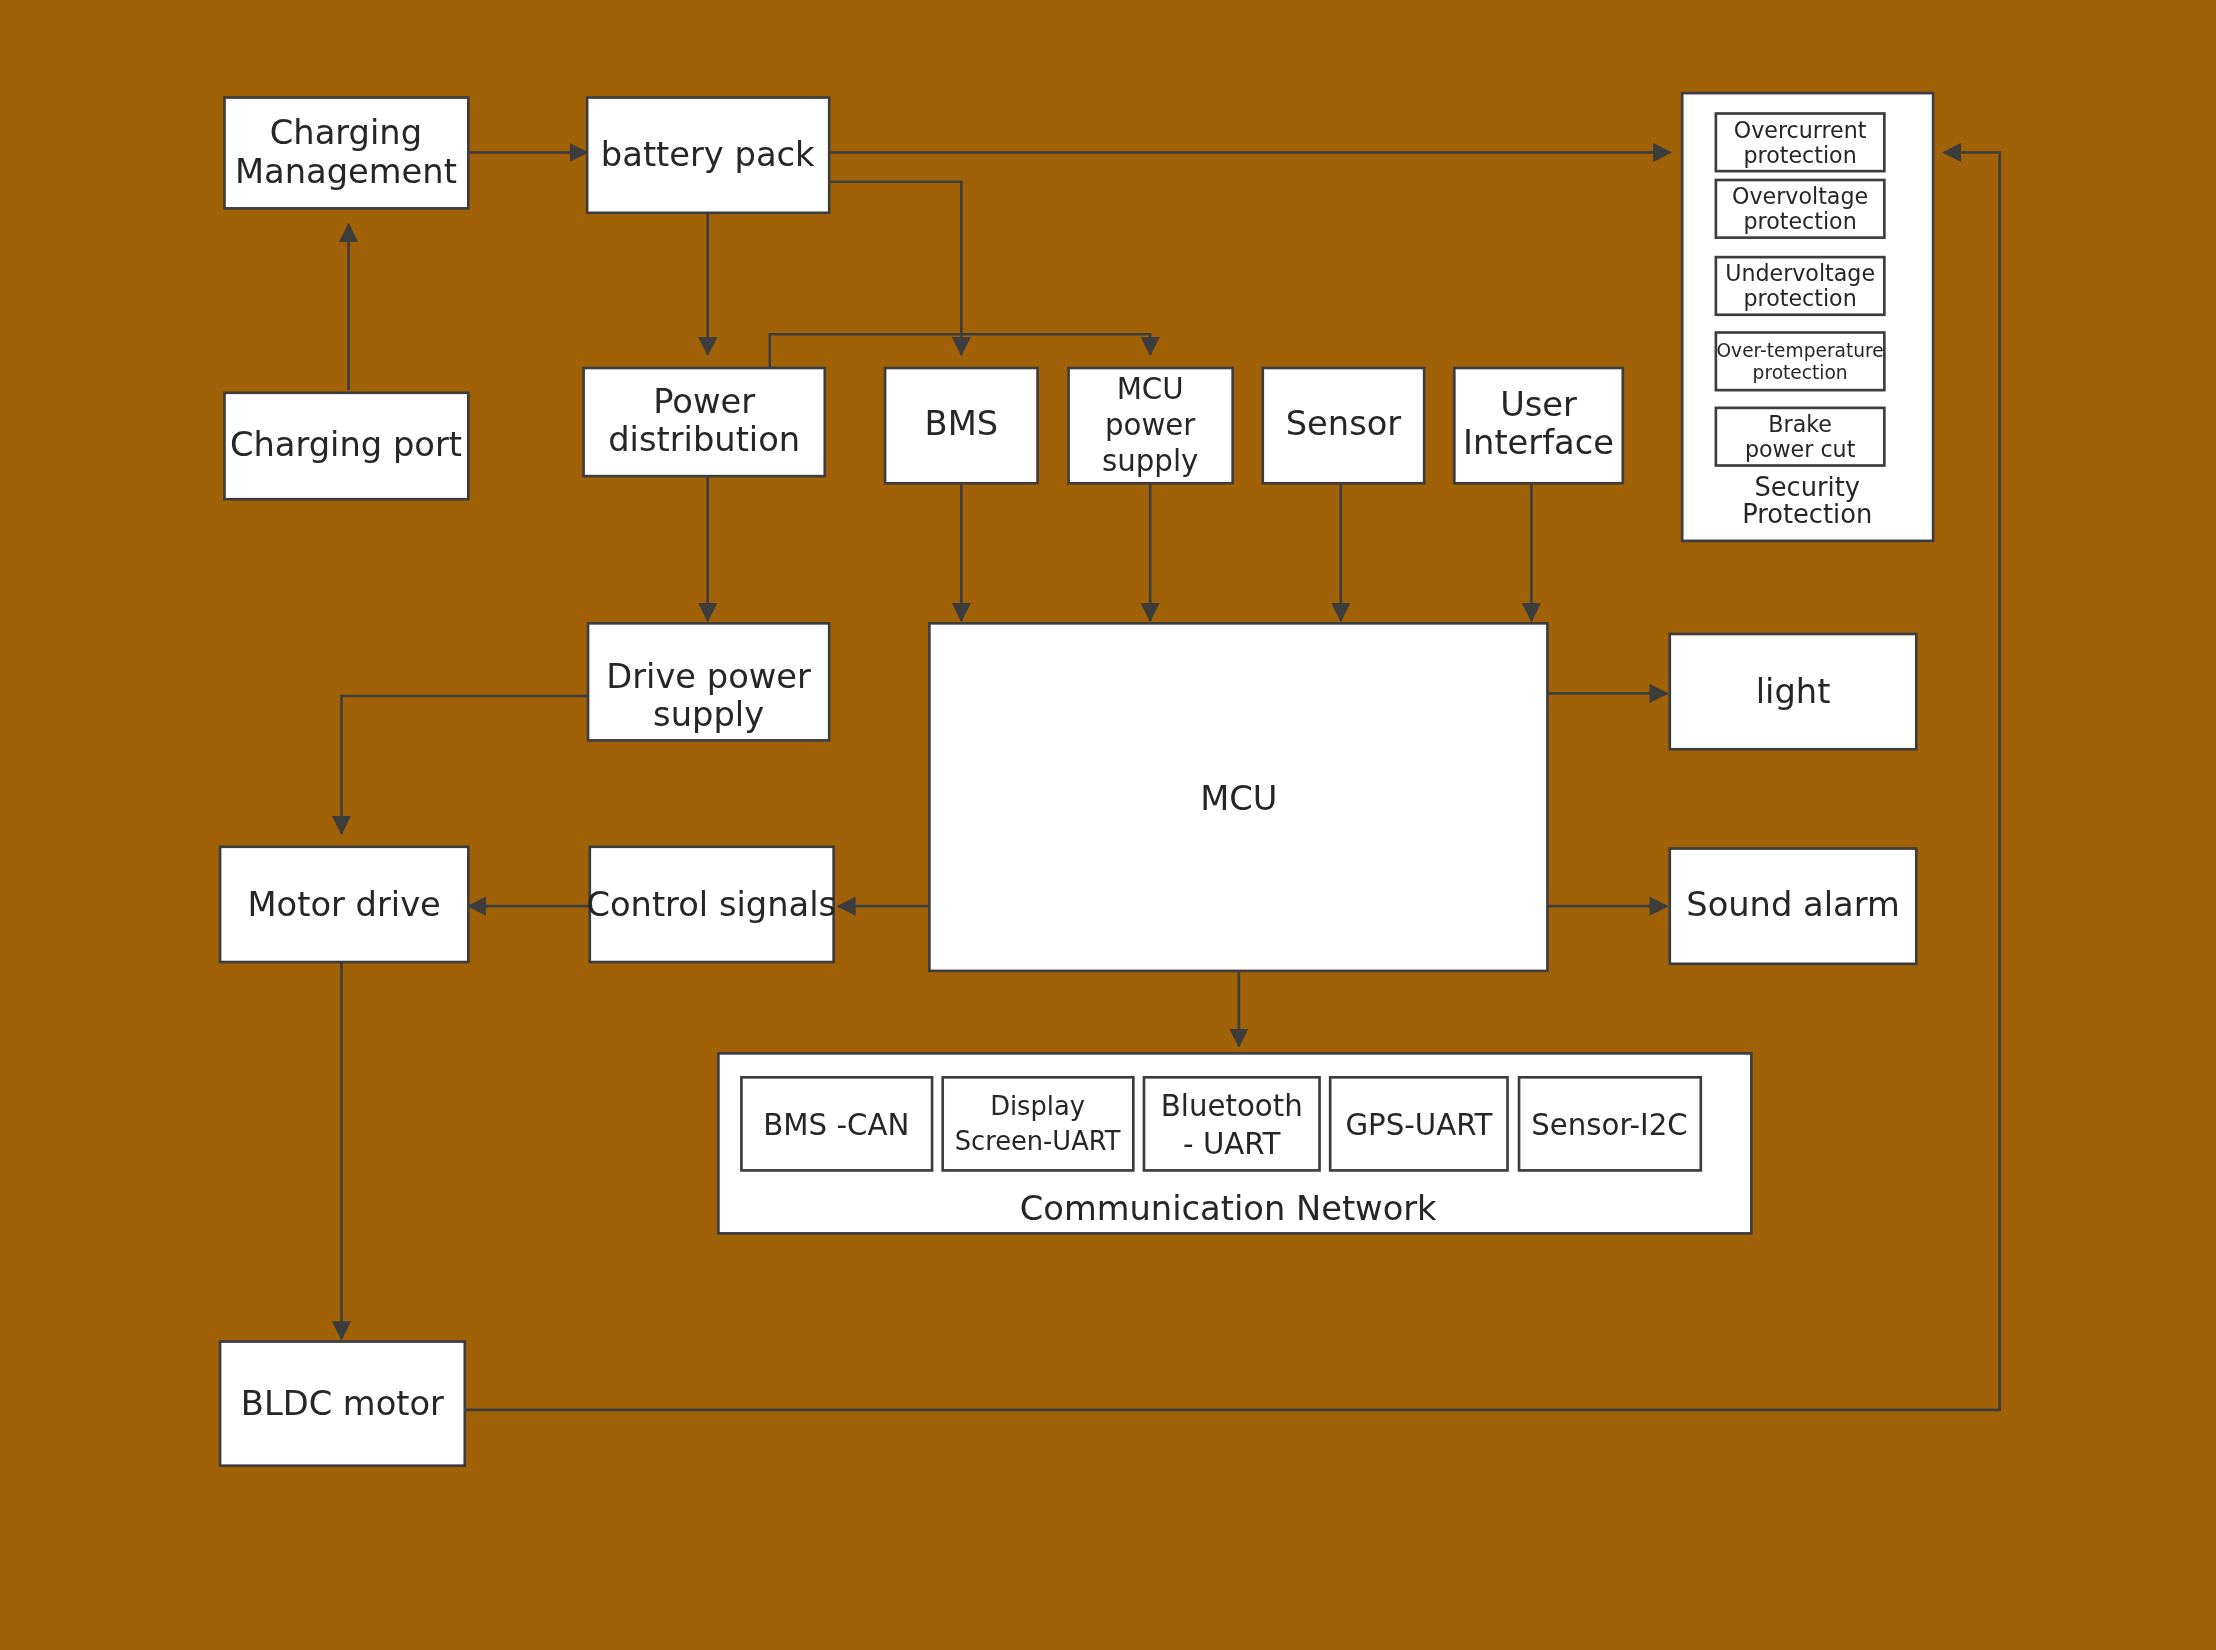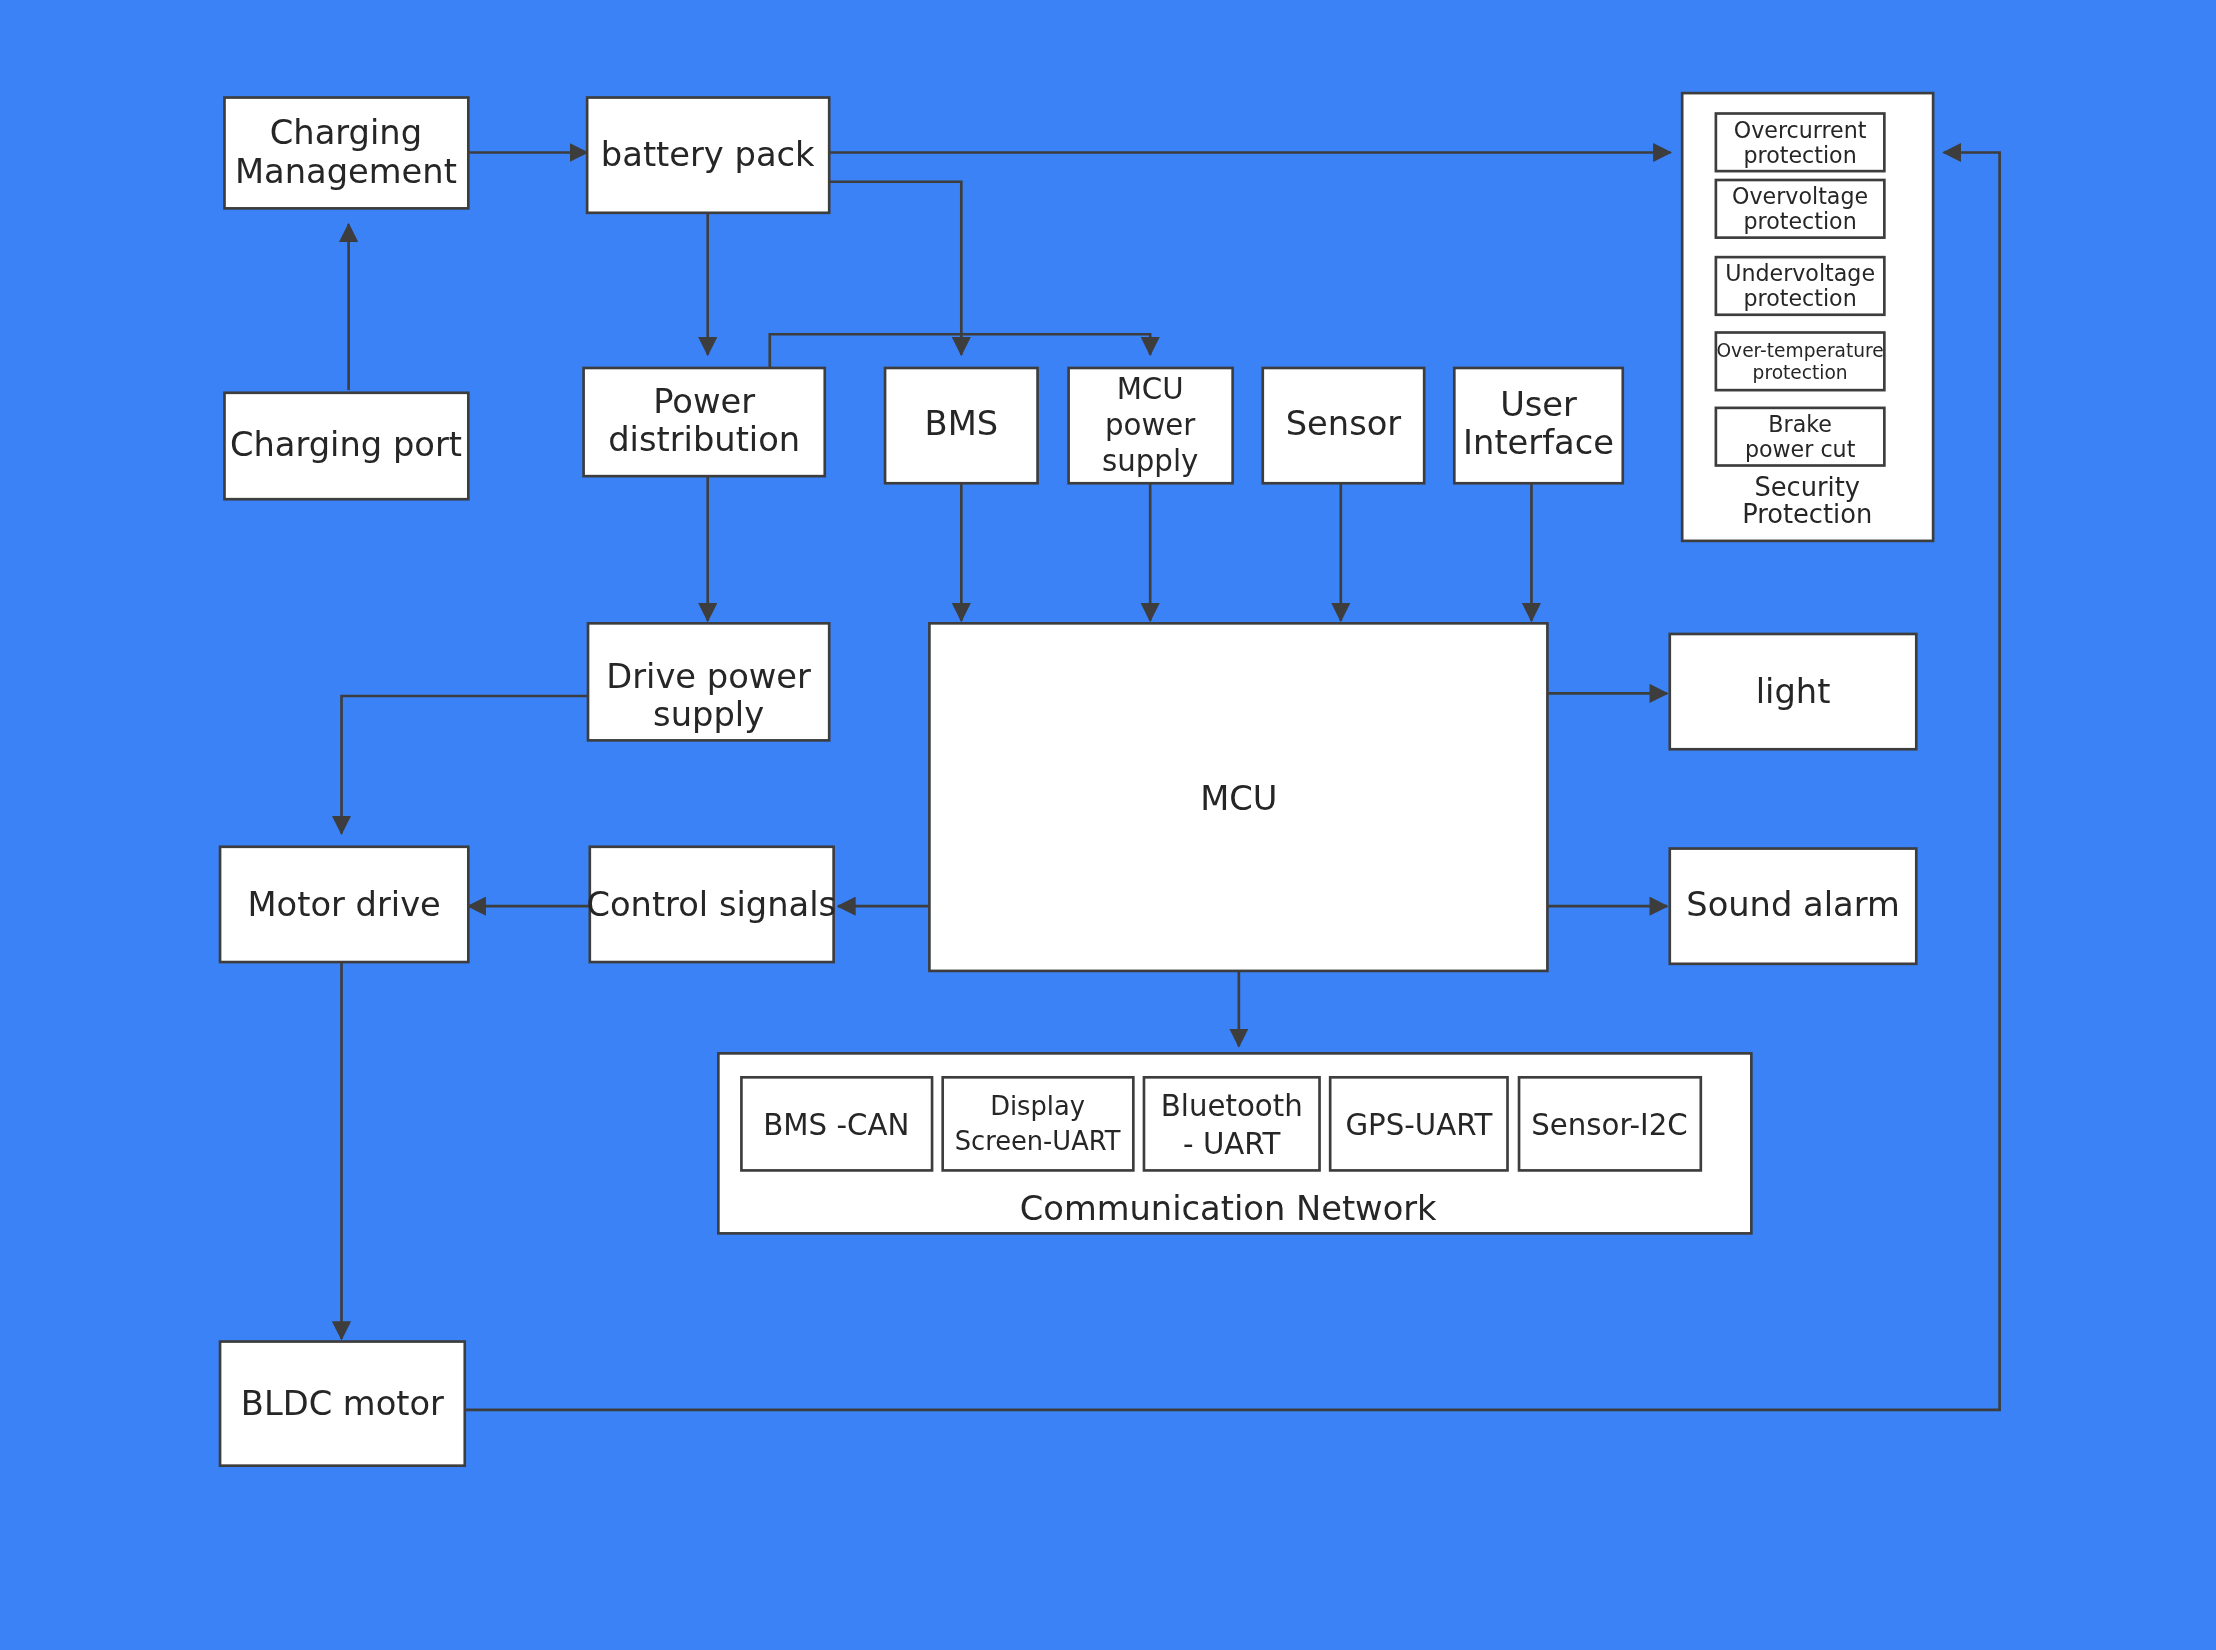--- a/index.html
+++ b/index.html
@@ -1,17 +1,17 @@
 <!DOCTYPE html>
 <html style="font-size:14px"><head>
 <meta charset="utf-8">
 <style>
   html,body{margin:0;padding:0;background:#ffffff;}
   body{font-family:"DejaVu Sans", sans-serif;}
-  #stage{position:relative;width:2217px;height:1651px;background:#3b82f6;overflow:hidden;}
+  #stage{position:relative;width:2217px;height:1651px;background:#a16207;overflow:hidden;}
   svg#diagram{position:absolute;left:0;top:0;width:2217px;height:1651px;display:block;}
   .bx{fill:#ffffff;stroke:#3d3d3d;stroke-width:3;}
   .bx-outer{fill:#ffffff;stroke:#3d3d3d;stroke-width:3;}
   .bx-inner{fill:#ffffff;stroke:#3d3d3d;stroke-width:3;}
   .ln{stroke:#3d3d3d;stroke-width:3;fill:none;}
   .lbl{fill:#262626;font-family:"DejaVu Sans", sans-serif;text-anchor:middle;dominant-baseline:middle;}
   .t-lg{font-size:38px;}
   .t-md{font-size:33px;}
   .t-sm{font-size:29px;}
   .t-xs{font-size:25px;}

